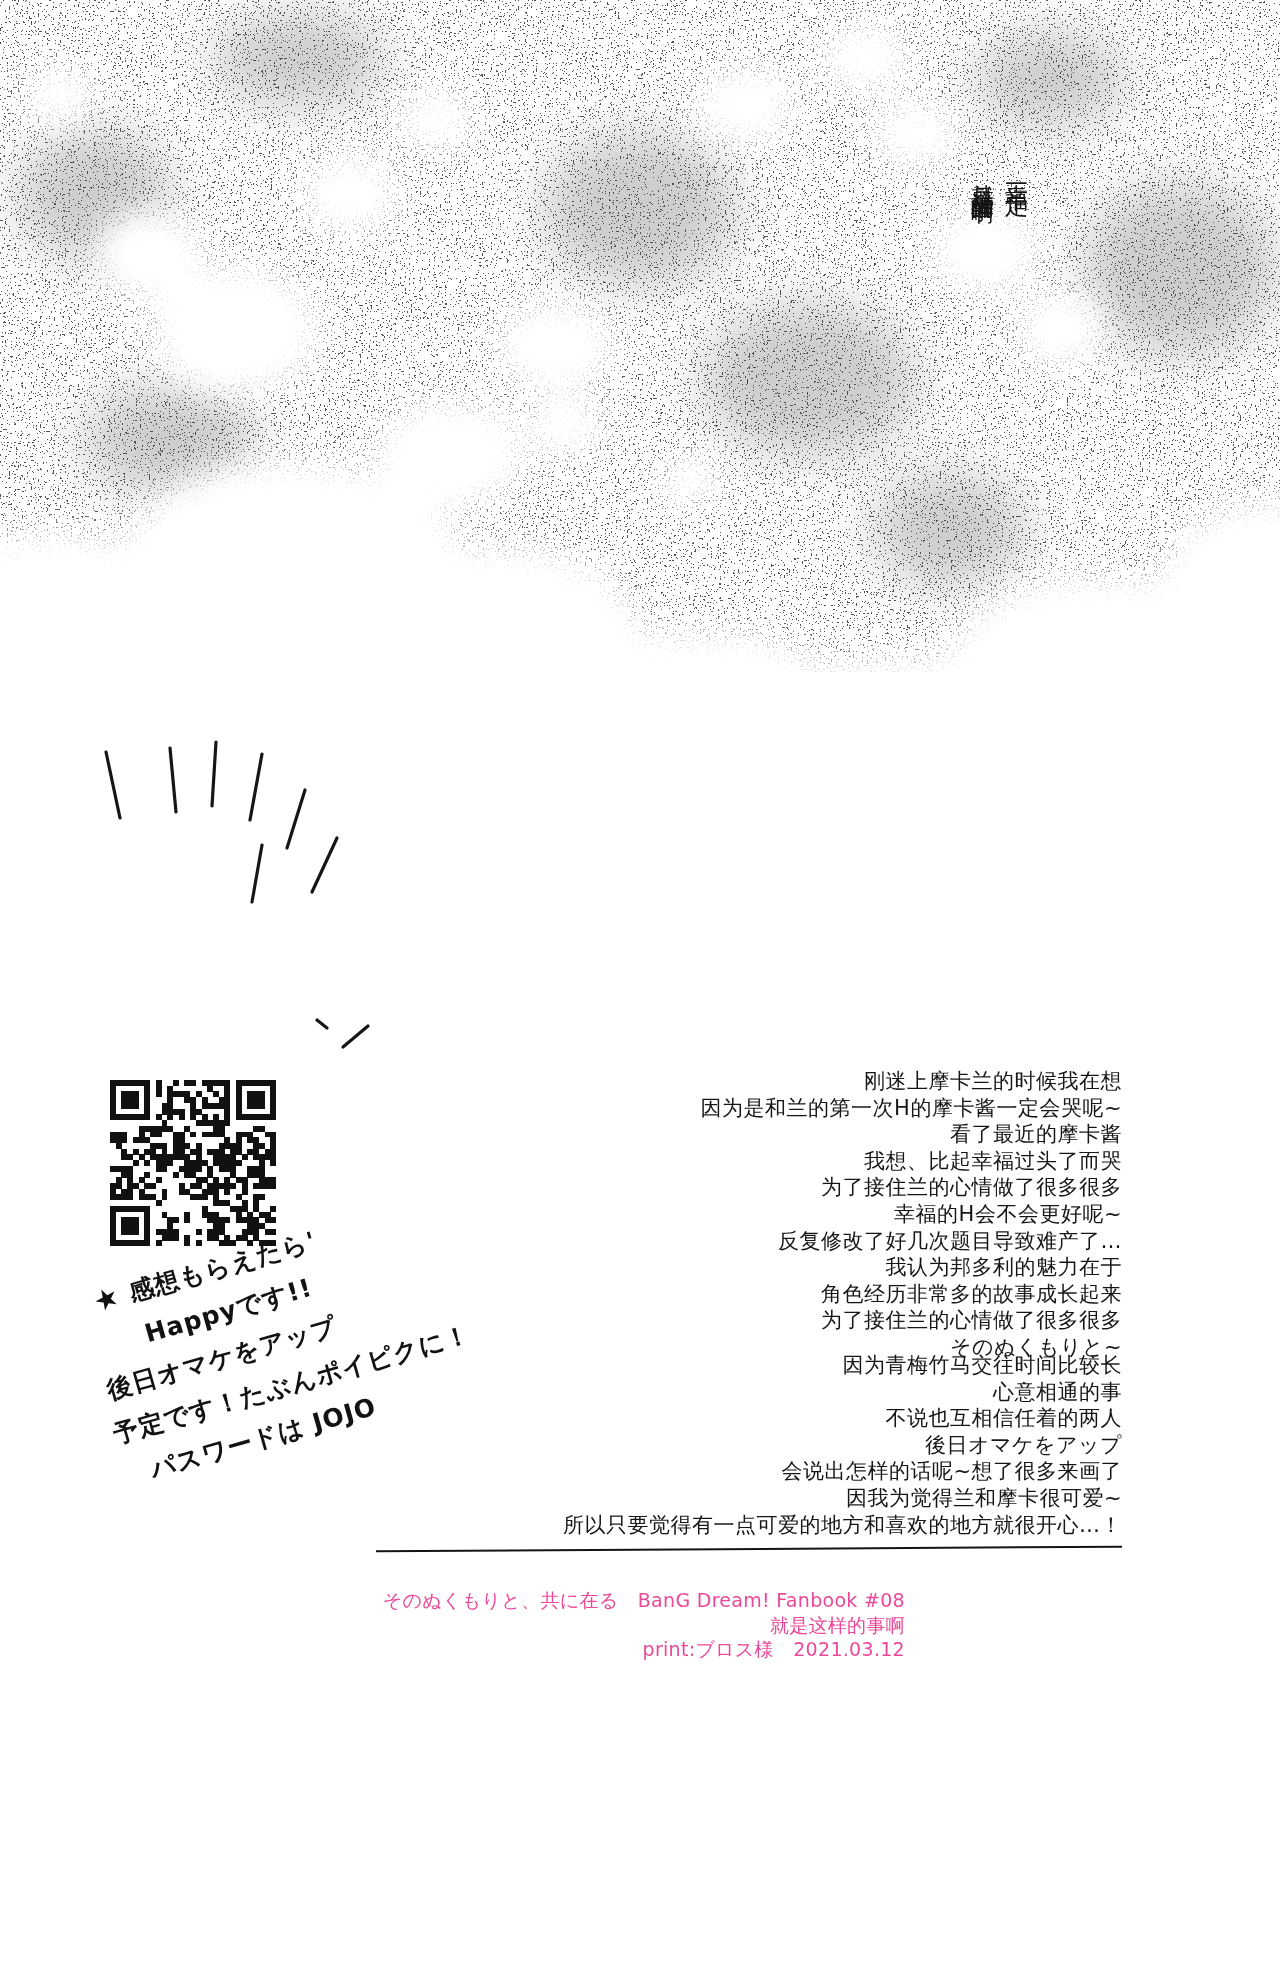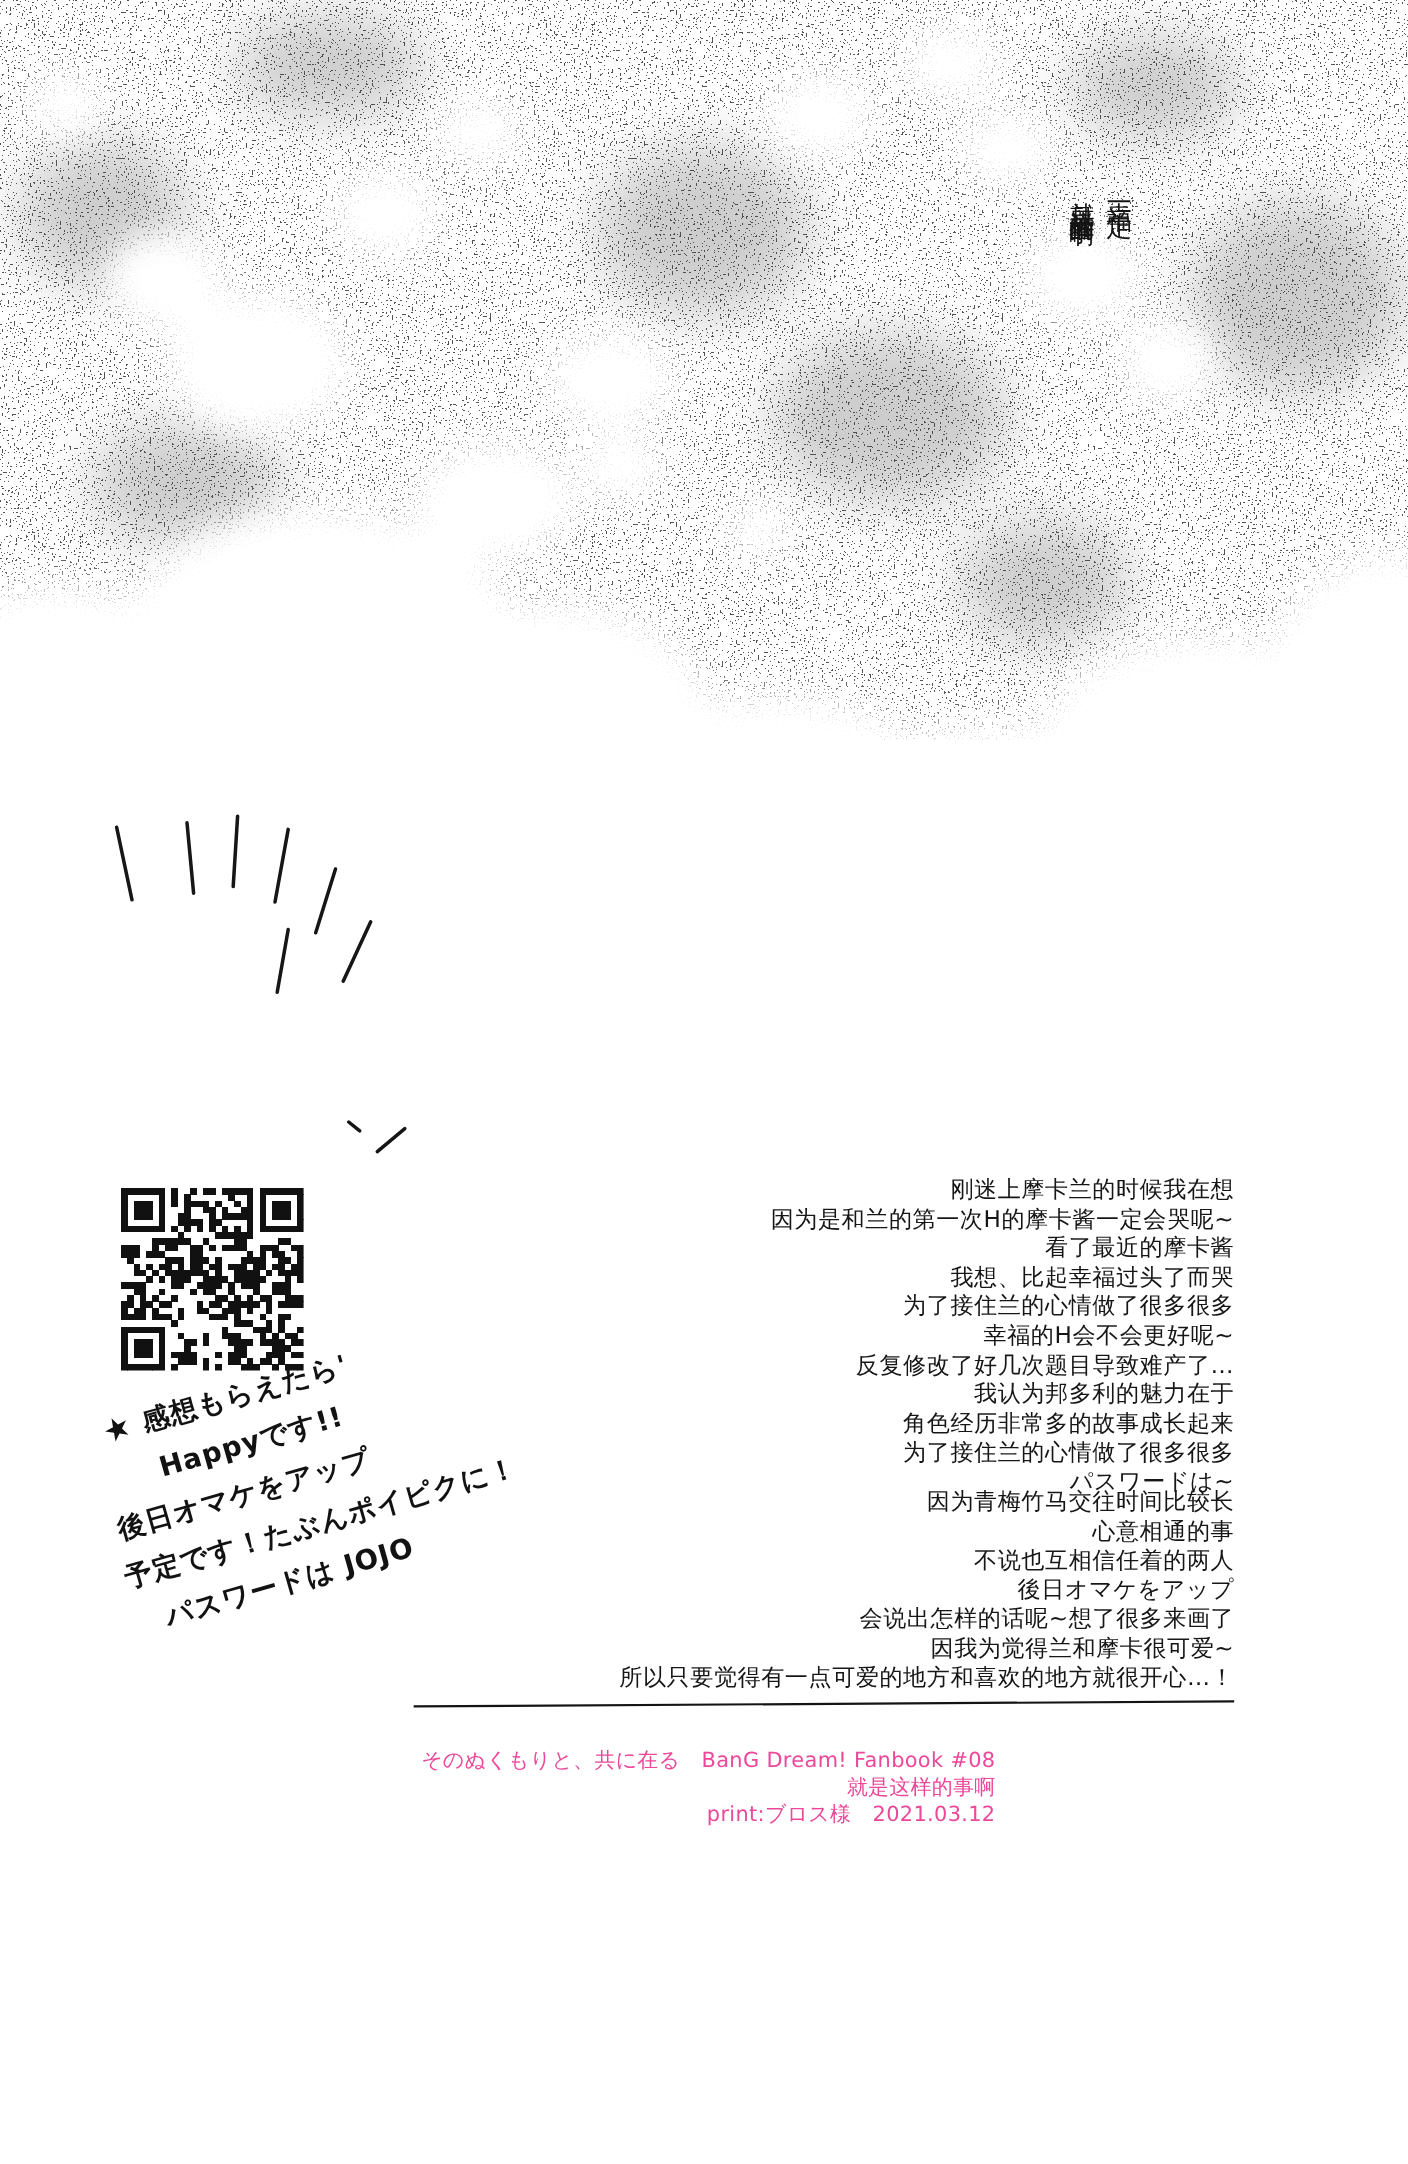--- a/index.html
+++ b/index.html
@@ -601,21 +601,21 @@
     <div>刚迷上摩卡兰的时候我在想</div>
     <div>因为是和兰的第一次H的摩卡酱一定会哭呢~</div>
     <div>看了最近的摩卡酱</div>
     <div>我想、比起幸福过头了而哭</div>
     <div>为了接住兰的心情做了很多很多</div>
     <div>幸福的H会不会更好呢~</div>
     <div>反复修改了好几次题目导致难产了…</div>
     <div>我认为邦多利的魅力在于</div>
     <div>角色经历非常多的故事成长起来</div>
     <div>为了接住兰的心情做了很多很多</div>
-    <div>パスワードは~</div>
+    <div>そのぬくもりと~</div>
   </div>
 
   <div id="afterword-p2" class="afterword">
     <div>因为青梅竹马交往时间比较长</div>
     <div>心意相通的事</div>
     <div>不说也互相信任着的两人</div>
     <div>後日オマケをアップ</div>
     <div>会说出怎样的话呢~想了很多来画了</div>
     <div>因我为觉得兰和摩卡很可爱~</div>
     <div>所以只要觉得有一点可爱的地方和喜欢的地方就很开心…！</div>

